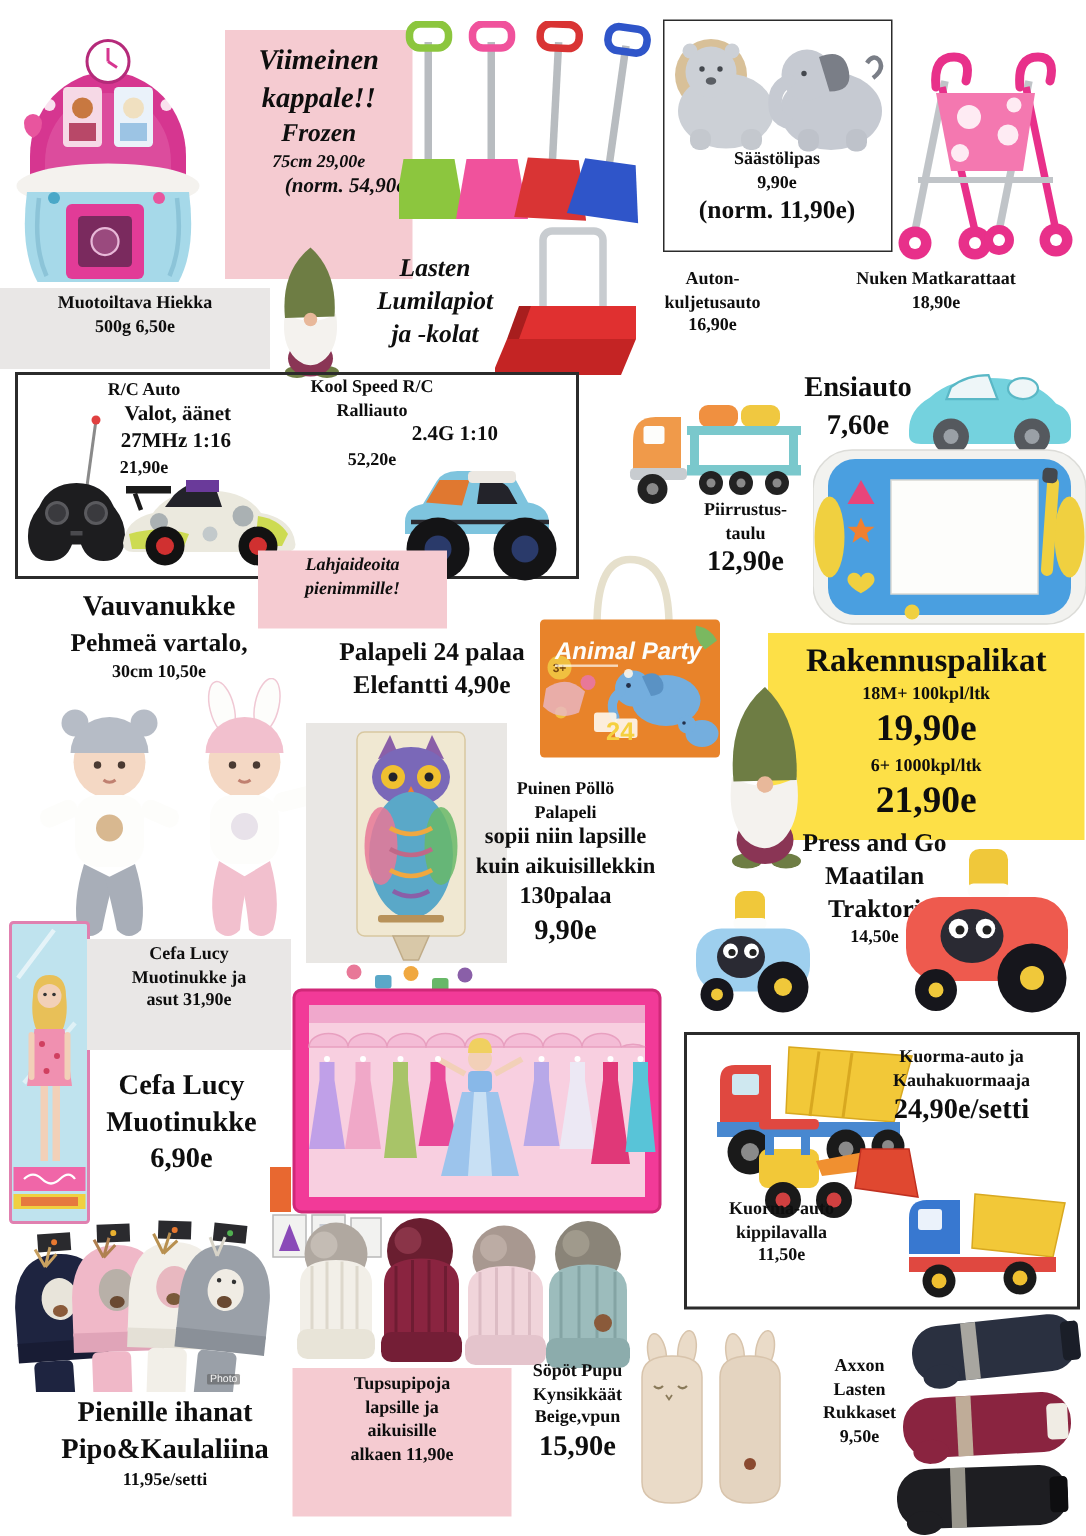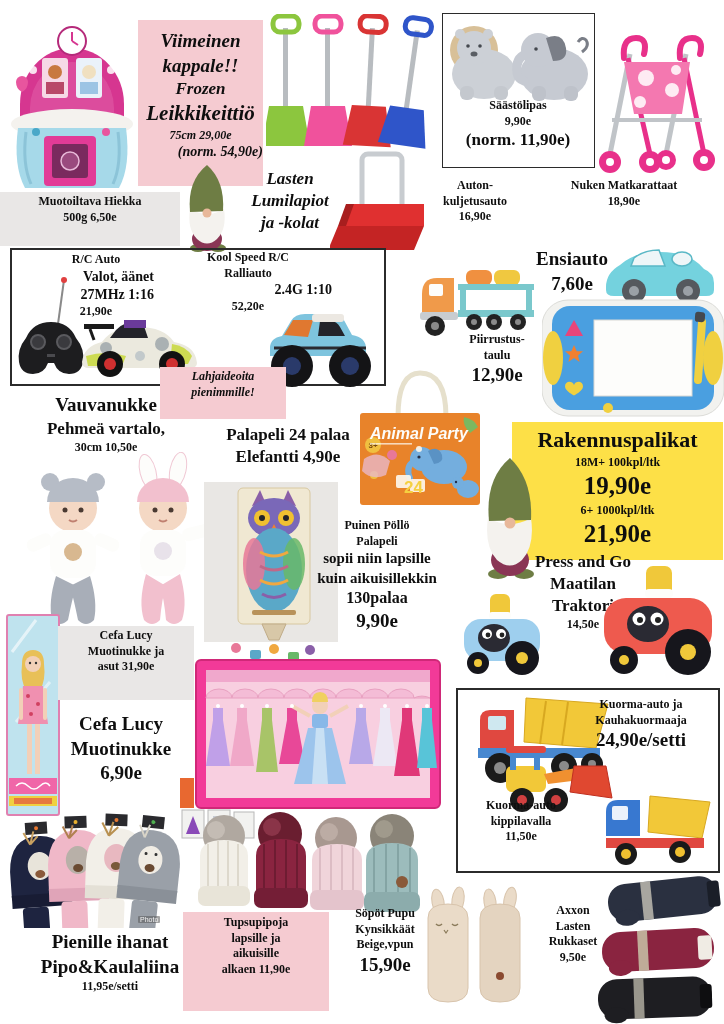--- a/index.html
+++ b/index.html
@@ -2,21 +2,21 @@
 <html><head>
 <meta charset="utf-8">
 <style>
   html,body{margin:0;padding:0;background:#fff;}
   #page{position:relative;width:724px;height:1024px;background:#fff;overflow:hidden;}
   .abs{position:absolute;}
   .txt{font-family:"Liberation Serif","DejaVu Serif",serif;font-weight:700;color:#0e0e0e;text-align:center;line-height:1.3;}
   .it{font-style:italic;} .s14{font-size:14px;text-align:right;} .s15{font-size:15px;} .s16{font-size:16px;}
   .s17{font-size:17px;text-align:center;} .s18{font-size:12px;text-align:center;} .s19{font-size:19px;} .s21{font-size:21px;}
   .s22{font-size:22px;} .s25{font-size:25px;}
-  .box-pink{background:#f5cbd1;}
+  .box-pink{background:#f5cbd1;margin-left:12px;}
   .box-gray{background:#e9e7e6;}
   .box-green{background:#fde047;}
   .frame{border:2px solid #2b2b2b;}
   .frame-thin{border:1.5px solid #2b2b2b;}
   .watermark{font-family:"Liberation Sans",sans-serif;font-size:7px;color:#f5f5f5;background:rgba(90,90,90,.55);padding:0 2px;border-radius:1px;}
 </style>
 </head>
 <body>
 
 <div id="page">
@@ -46,21 +46,20 @@
     <rect x="46" y="136" width="36" height="34" rx="3" fill="#7a2a5e"></rect>
     <circle cx="64" cy="153" r="9" fill="#9a4a7e" stroke="#e8b8d8" stroke-width="1.5"></circle>
     <circle cx="30" cy="124" r="4" fill="#4aa8c8"></circle>
       <circle cx="100" cy="124" r="4" fill="#e8559e"></circle>
   </svg>
 
   <div class="abs box-pink txt it" style="left:138px;top:20px;width:125px;height:157px;padding-top:9px">
     <div class="s19">Viimeinen</div>
     <div class="s19">kappale!!</div>
     <div class="s17">Frozen</div>
-    <div class="s21">Leikkikeittiö</div>
     <div class="s18">75cm 29,00e</div>
     <div class="s14">(norm. 54,90e)</div>
   </div>
 
   <svg class="abs" style="left:266px;top:14px" width="168" height="140" viewBox="0 0 168 140">
     <g>
       <rect x="17" y="14" width="5" height="80" fill="#b8bcc0"></rect>
       <rect x="7" y="2" width="26" height="16" rx="7" fill="none" stroke="#8cc63e" stroke-width="5"></rect>
       <path d="M3 92 h34 l7 40 h-48 z" fill="#8cc63e"></path>
     </g>

